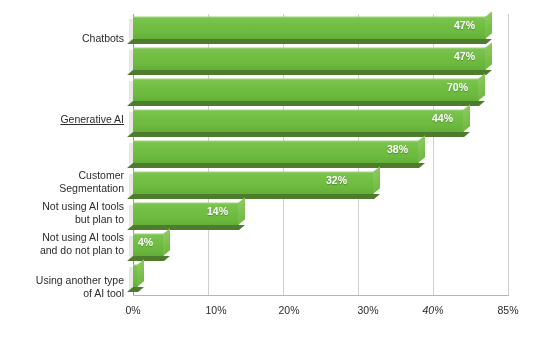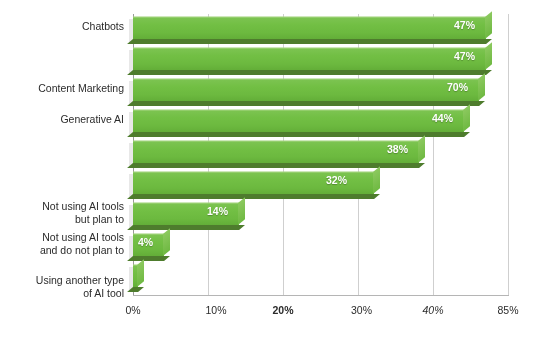--- a/index.html
+++ b/index.html
@@ -271,31 +271,32 @@
         <div class="cap"></div>
         <div class="bottom"></div>
       </div>
       <span class="bar-value" style="left:16px;"></span>
     </div>
   </div>
 
   <div class="baseline"></div>
 
   <div class="cat-labels">
-    <div class="cat-label" style="top:6px;">Chatbots</div>
-    <div class="cat-label" style="top:68px;">Content Marketing</div>
-    <div class="cat-label" style="top:99px;">Generative AI</div>
+    <div class="cat-label" style="top:18px;">Chatbots</div>
+    <div class="cat-label" style="top:99px;text-decoration:underline;">Generative AI</div>
+    <div class="cat-label" style="top:155px;">Customer
+Segmentation</div>
     <div class="cat-label" style="top:186px;">Not using AI tools
 but plan to</div>
     <div class="cat-label" style="top:217px;">Not using AI tools
 and do not plan to</div>
     <div class="cat-label" style="top:260px;">Using another type
 of AI tool</div>
   </div>
 
   <div class="tick-label" style="left:133px;">0%</div>
   <div class="tick-label" style="left:216px;">10%</div>
-  <div class="tick-label" style="left:283px;font-weight:bold;">20%</div>
-  <div class="tick-label" style="left:352px;text-align:right;">30%</div>
+  <div class="tick-label" style="left:289px;">20%</div>
+  <div class="tick-label" style="left:368px;">30%</div>
   <div class="tick-label" style="left:433px;font-style:italic;">40%</div>
   <div class="tick-label" style="left:508px;">85%</div>
 
 </div>
 
 </body></html>

